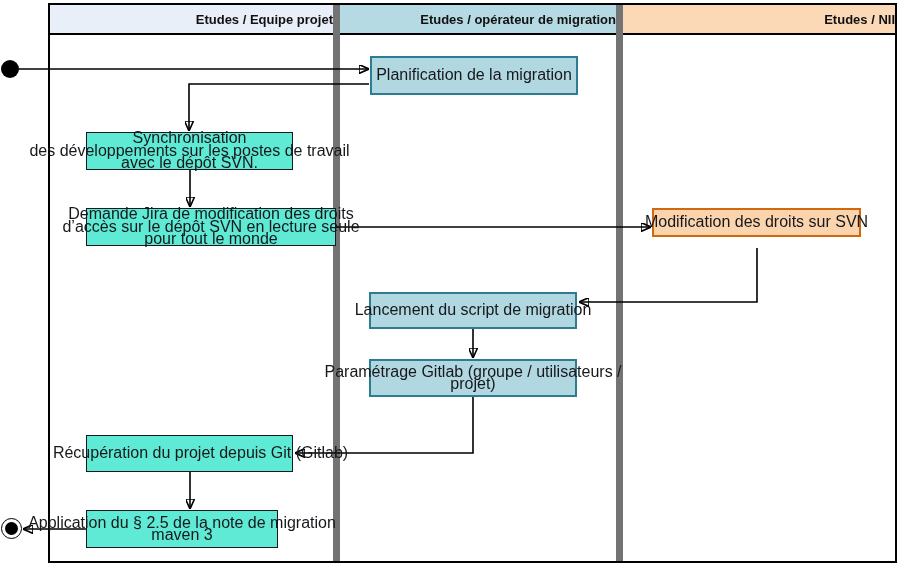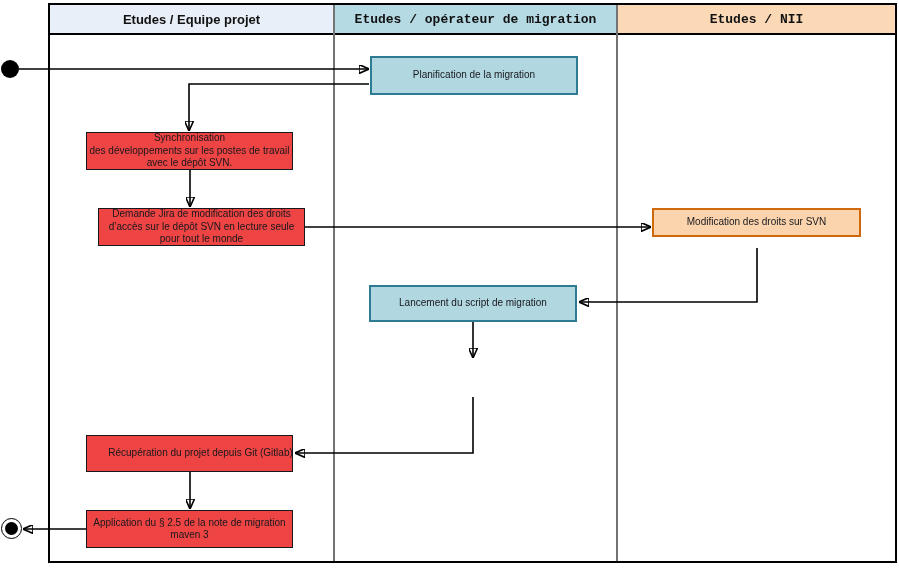--- a/index.html
+++ b/index.html
@@ -10,52 +10,52 @@
     font-family:"Liberation Sans", sans-serif;
     overflow:hidden;
   }
   
   #lanes-frame{
     position:absolute;left:48px;top:3px;width:849px;height:560px;
     border:2px solid #000;box-sizing:border-box;
     display:flex;background:#fff;
   }
   .lane{box-sizing:border-box;height:100%;}
-  .lane + .lane{border-left:2px solid #737373;font-family:Liberation Mono, monospace;}
+  .lane + .lane{border-left:7px solid #737373;}
   #lane-1{width:283px;}
   #lane-2{width:283px;}
   #lane-3{flex:1;}
   .lane-header{
     height:30px;border-bottom:2px solid #000;box-sizing:border-box;
-    display:flex;align-items:center;justify-content:center;
+    display:flex;align-items:center;justify-content:flex-end;
     font-size:13px;font-weight:bold;color:#111;
   }
   #lane-1 .lane-header{background:#E9EFF8;}
   #lane-2 .lane-header{background:#B5DAE3;}
   #lane-3 .lane-header{background:#FBD9B7;}
   
   .node{
     position:absolute;box-sizing:border-box;
     display:flex;align-items:center;justify-content:center;
     text-align:center;color:#17181c;
-    font-size:10px;line-height:12.5px;
+    font-size:16px;line-height:12.5px;
     z-index:2;
   }
   .node span{white-space:pre;}
   .node.blue{background:#B1D7E1;border:2px solid #2E7C94;}
-  .node.lav{background:#ef4444;border:1.5px solid #17181c;}
+  .node.lav{background:#5eead4;border:1.5px solid #17181c;}
   .node.orange{background:#FBD4AE;border:2px solid #D0690E;}
   #n-planification{left:370px;top:56px;width:208px;height:39px;}
   #n-synchronisation{left:86px;top:132px;width:207px;height:38px;}
-  #n-demande{left:86px;top:208px;width:207px;height:38px;margin-left:12px;}
+  #n-demande{left:86px;top:208px;width:250px;height:38px;}
   #n-modification{left:652px;top:208px;width:209px;height:29px;}
-  #n-lancement{left:369px;top:285px;width:208px;height:37px;}
+  #n-lancement{left:369px;top:292px;width:208px;height:37px;}
   #n-parametrage{left:369px;top:359px;width:208px;height:38px;}
   #n-recuperation{left:86px;top:435px;width:207px;height:37px;padding-left:22px;}
-  #n-application{left:86px;top:510px;width:207px;height:38px;}
+  #n-application{left:86px;top:510px;width:192px;height:38px;}
   
   #initial-node{
     position:absolute;left:1px;top:60px;width:18px;height:18px;
     border-radius:50%;background:#000;z-index:3;
   }
   #final-node{
     position:absolute;left:1px;top:518px;width:21px;height:21px;
     border-radius:50%;border:1.5px solid #000;box-sizing:border-box;
     display:flex;align-items:center;justify-content:center;z-index:3;
   }
@@ -126,20 +126,24 @@
   </div>
 
   <div class="node orange" id="n-modification">
     <span>Modification des droits sur SVN</span>
   </div>
 
   <div class="node blue" id="n-lancement">
     <span>Lancement du script de migration</span>
   </div>
 
+  <div class="node blue" id="n-parametrage">
+    <span>Paramétrage Gitlab (groupe / utilisateurs /
+projet)</span>
+  </div>
 
   <div class="node lav" id="n-recuperation">
     <span>Récupération du projet depuis Git (Gitlab)</span>
   </div>
 
   <div class="node lav" id="n-application">
     <span>Application du § 2.5 de la note de migration
 maven 3</span>
   </div>
 

